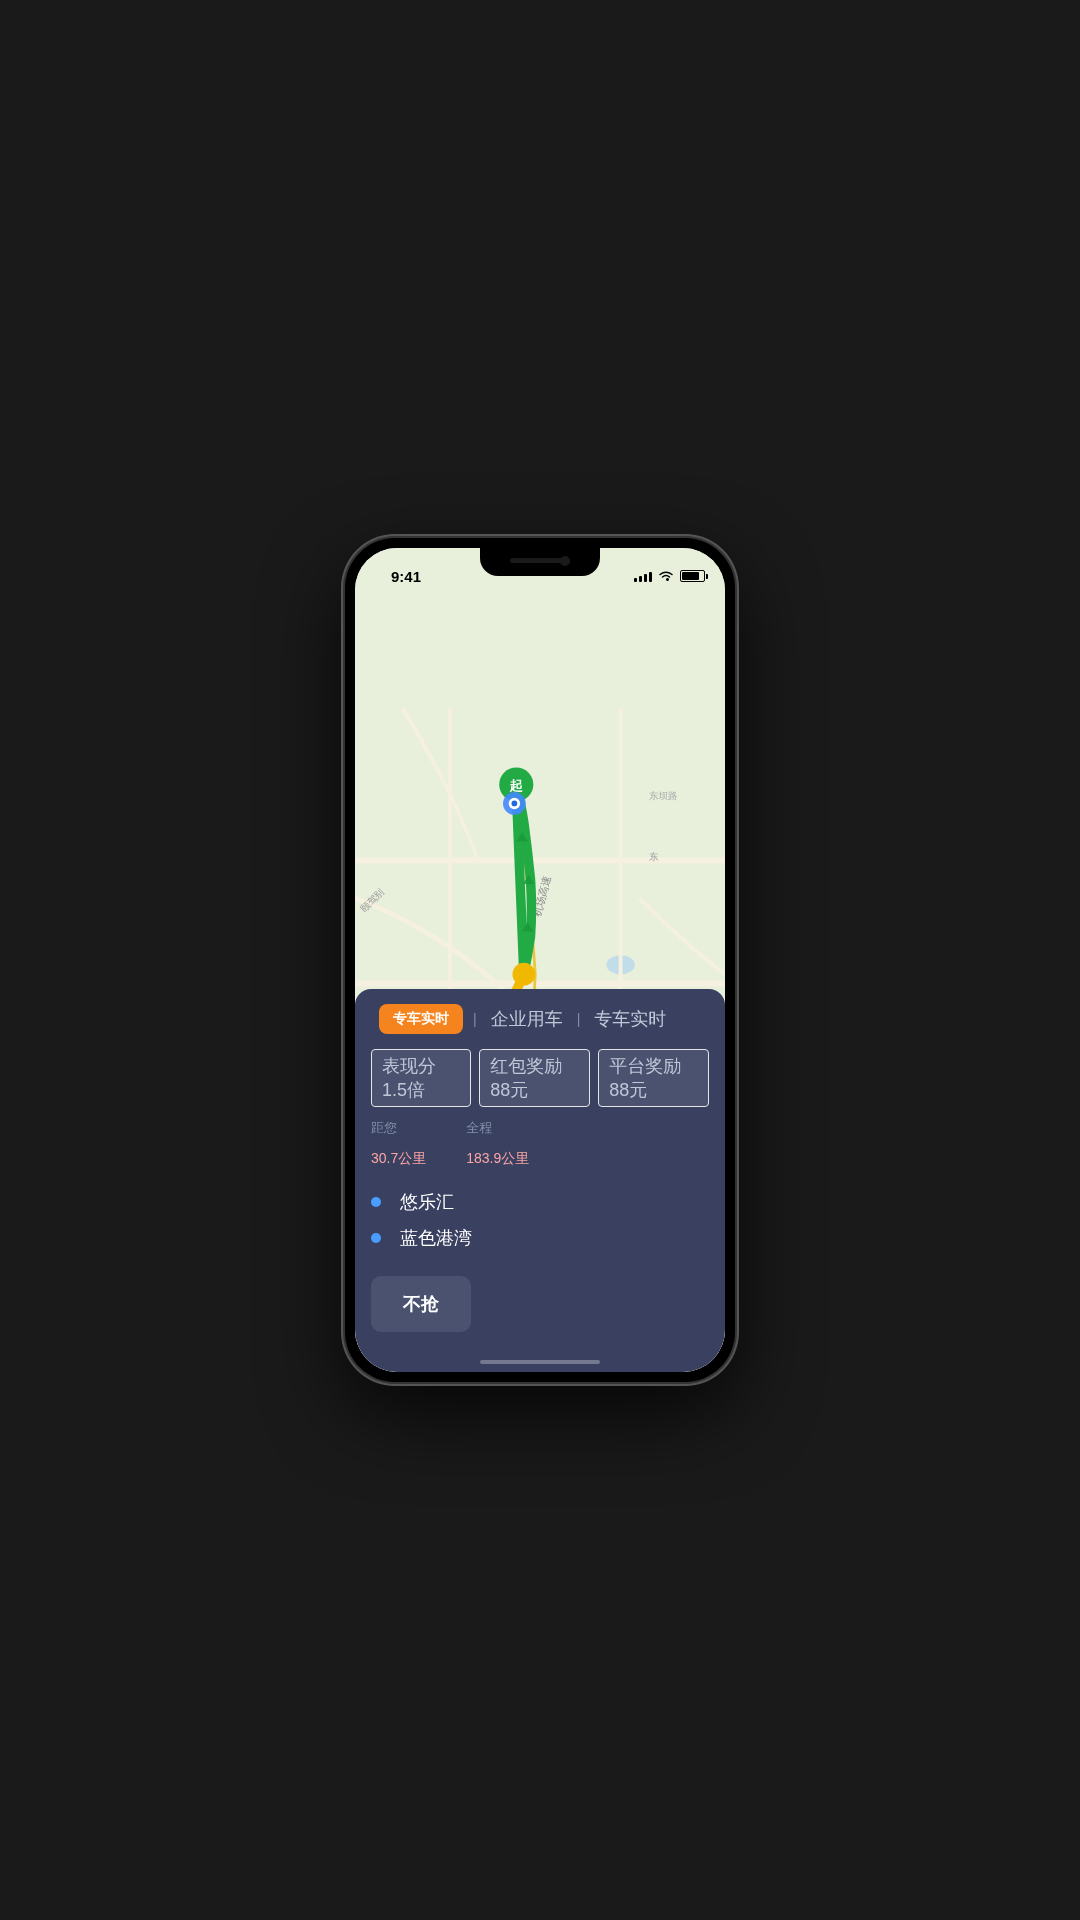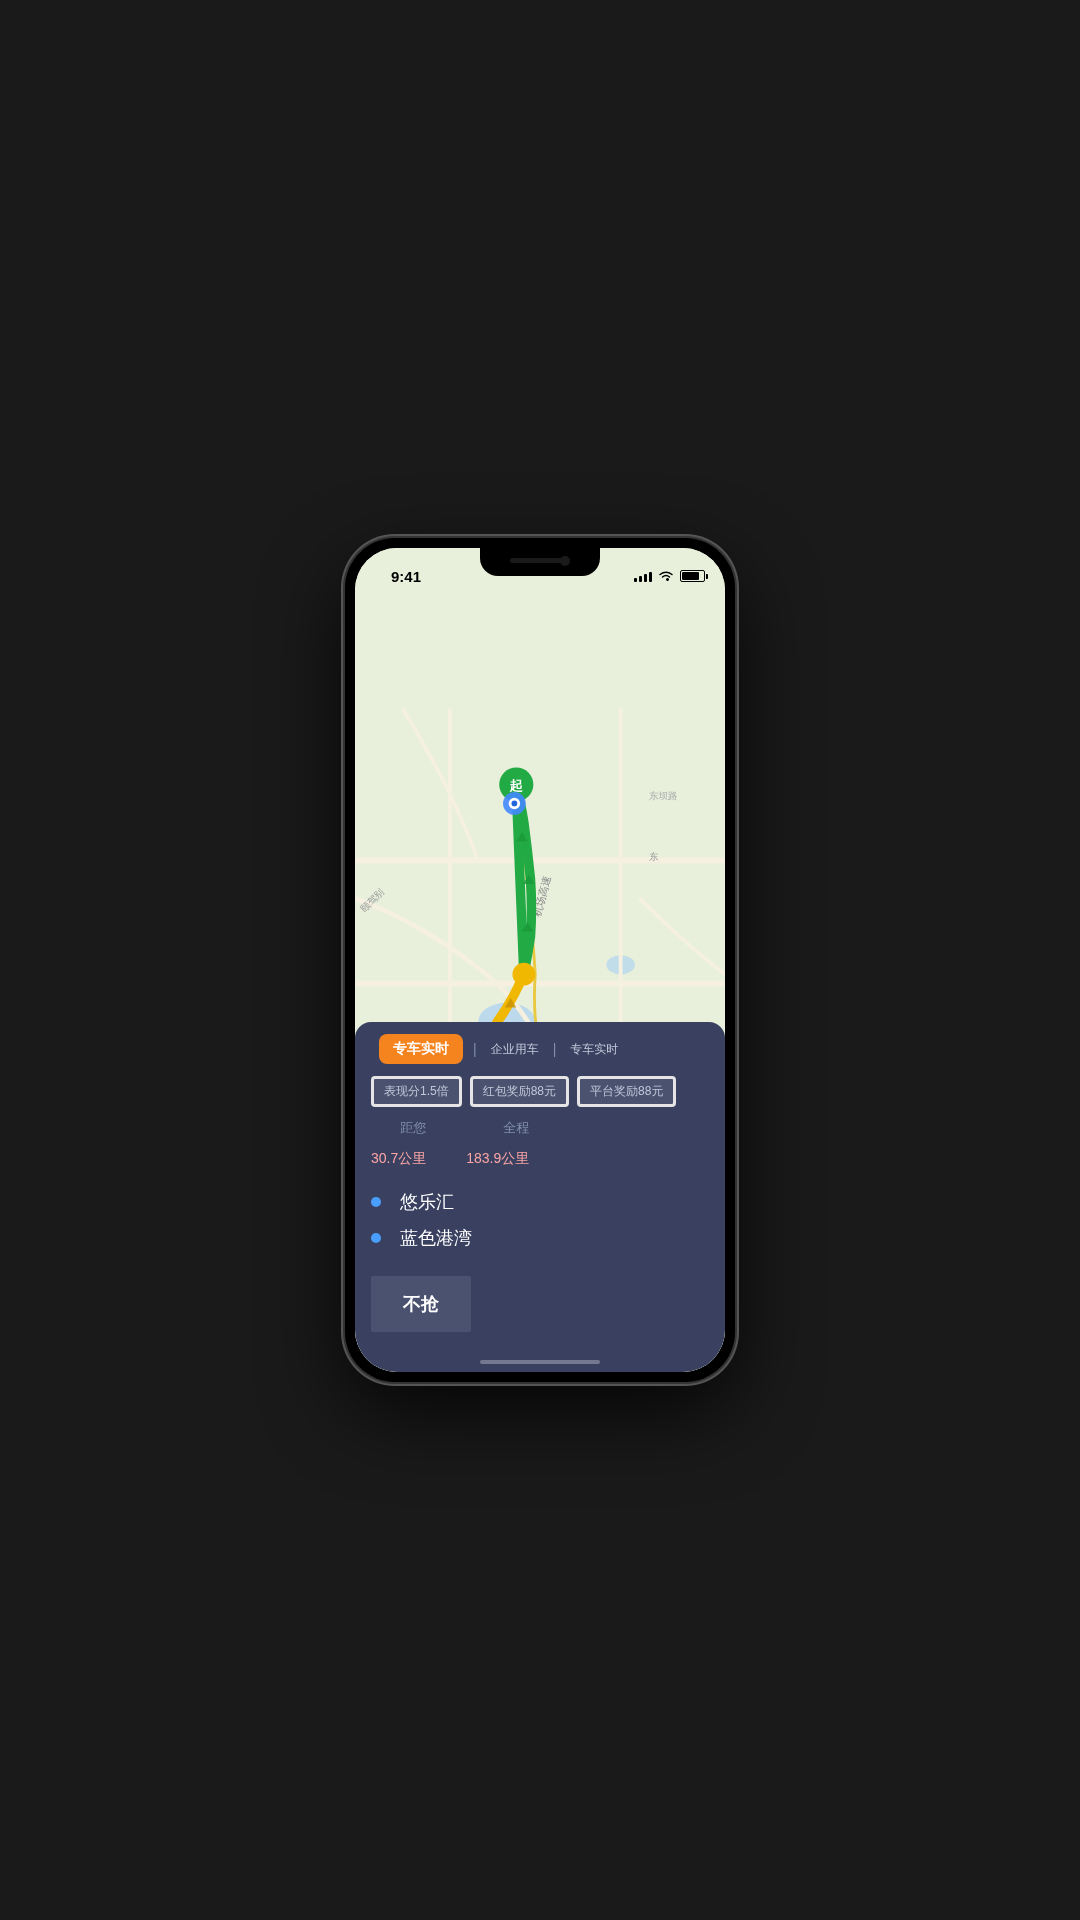--- a/index.html
+++ b/index.html
@@ -146,56 +146,55 @@
     }
 
     .tab-divider {
       color: #8090a8;
       margin: 0 10px;
       font-size: 14px;
     }
 
     .tab-inactive {
       color: #c0c8d8;
-      font-size: 12px;
+      font-size: 18px;
       padding: 6px 4px;
     }
 
     .badges-row {
       display: flex;
       align-items: center;
       padding: 12px 16px 8px;
       gap: 8px;
     }
 
     .badge {
       background: #4a5270;
       color: #c0c8d8;
-      border: 3px solid #e5e5e5;
+      border: 1px solid #e5e5e5;
       padding: 4px 10px;
       border-radius: 4px;
-      font-size: 12px;
+      font-size: 18px;
     }
 
     .info-grid {
       display: flex;
       padding: 4px 16px 12px;
       gap: 40px;
     }
 
     .info-col {
       display: flex;
       flex-direction: column;
       gap: 2px;
     }
 
     .info-label {
       color: #8090a8;
       font-size: 13px;
-      text-align: right;
     }
 
     .info-value {
       color: #fca5a5;
       font-size: 26px;
       font-weight: 700;
     }
 
     .info-value span {
       font-size: 14px;
@@ -232,21 +231,21 @@
     .action-buttons {
       display: flex;
       gap: 10px;
       padding: 10px 16px 20px;
     }
 
     .btn-skip {
       background: #4a5270;
       color: #ffffff;
       border: none;
-      border-radius: 2px;
+      border-radius: 10px;
       padding: 16px 0;
       width: 100px;
       font-size: 18px;
       font-weight: 600;
       cursor: pointer;
     }
 
     .btn-grab {
       flex: 1;
       background: #5b8fff;

